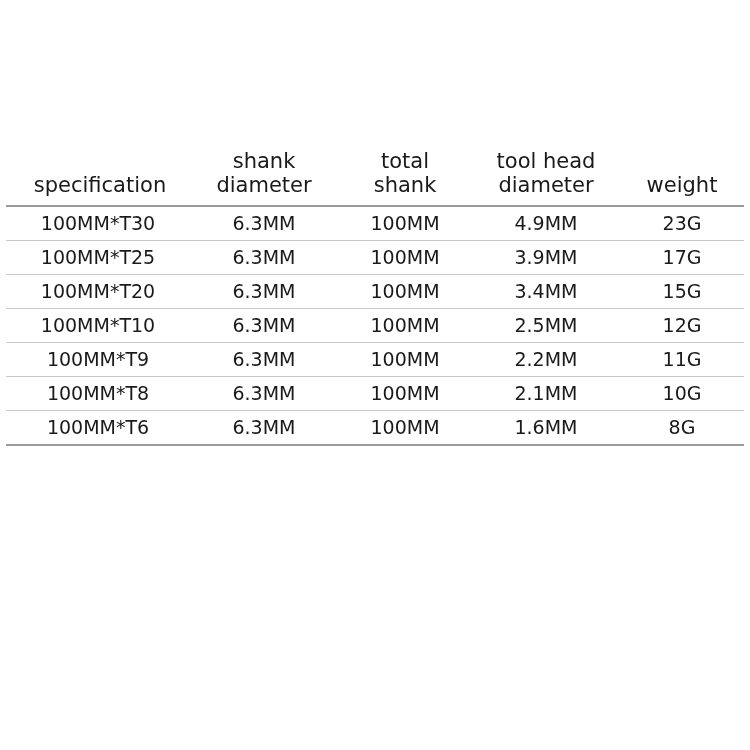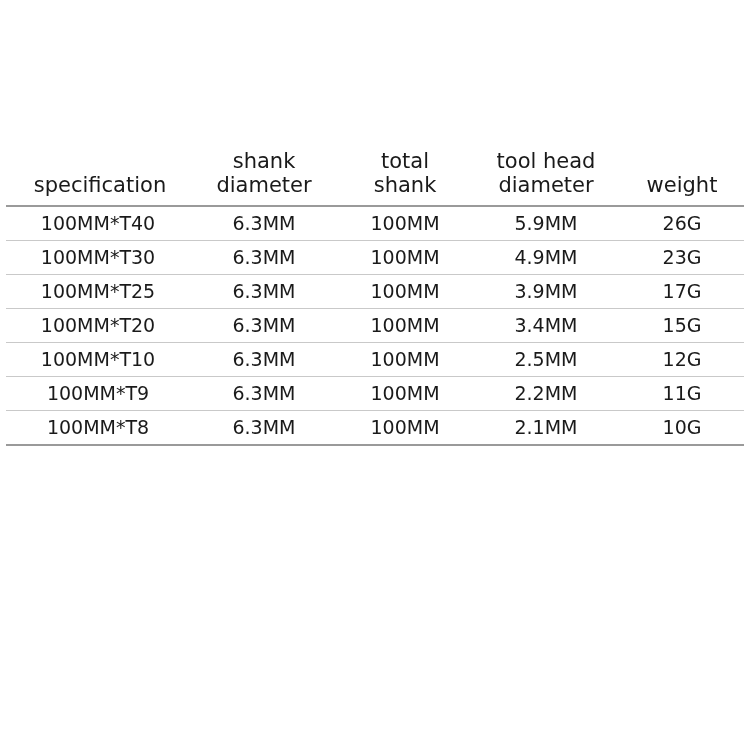--- a/index.html
+++ b/index.html
@@ -103,27 +103,20 @@
             <span>tool head</span><br>
             <span>diameter</span>
           </th>
           <th>
             <span>weight</span>
           </th>
         </tr>
       </thead>
       <tbody>
         <tr>
-          <td class="col-spec">100MM*T40</td>
-          <td>6.3MM</td>
-          <td>100MM</td>
-          <td>5.9MM</td>
-          <td>26G</td>
-        </tr>
-        <tr>
           <td class="col-spec">100MM*T30</td>
           <td>6.3MM</td>
           <td>100MM</td>
           <td>4.9MM</td>
           <td>23G</td>
         </tr>
         <tr>
           <td class="col-spec">100MM*T25</td>
           <td>6.3MM</td>
           <td>100MM</td>
@@ -151,16 +144,23 @@
           <td>2.2MM</td>
           <td>11G</td>
         </tr>
         <tr>
           <td class="col-spec">100MM*T8</td>
           <td>6.3MM</td>
           <td>100MM</td>
           <td>2.1MM</td>
           <td>10G</td>
         </tr>
+        <tr>
+          <td class="col-spec">100MM*T6</td>
+          <td>6.3MM</td>
+          <td>100MM</td>
+          <td>1.6MM</td>
+          <td>8G</td>
+        </tr>
       </tbody>
     </table>
   </div>
 </div>
 
 </body></html>

